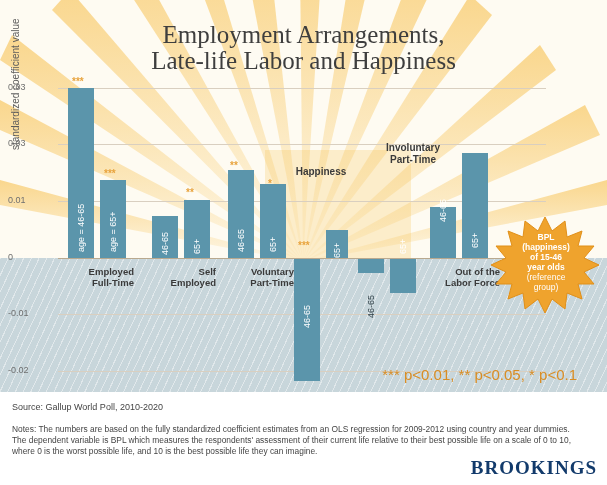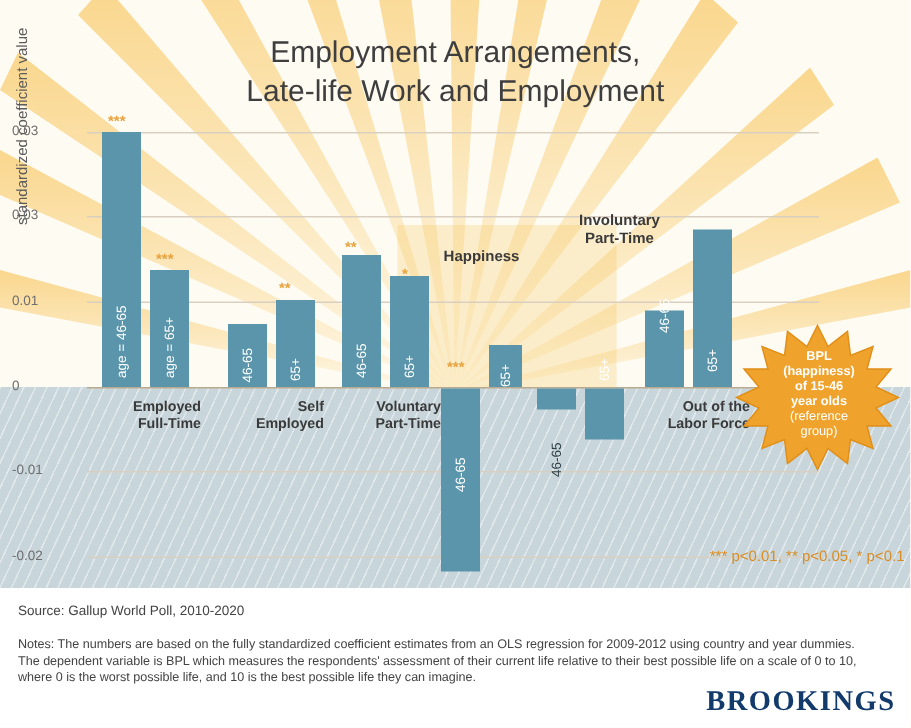--- a/index.html
+++ b/index.html
@@ -9,21 +9,21 @@
   
   .topzone{position:absolute;left:0;top:0;width:607px;height:258px;background:#fefbf2;overflow:hidden;}
   .rays{position:absolute;left:0;top:0;width:607px;height:258px;}
   .bottomzone{position:absolute;left:0;top:258px;width:607px;height:134px;background:#c8d6db;overflow:hidden;}
   .bottomzone .hatch{position:absolute;left:0;top:0;width:607px;height:134px;
      background:repeating-linear-gradient(115deg, rgba(255,255,255,0.45) 0px, rgba(255,255,255,0.45) 1px, rgba(255,255,255,0) 1px, rgba(255,255,255,0) 7px);}
   .footzone{position:absolute;left:0;top:392px;width:607px;height:93px;background:#ffffff;}
 
   
   .title{position:absolute;left:0;top:22px;width:607px;text-align:center;color:#3e3e3e;
-     font-size:20px;line-height:26px;font-family:Liberation Sans, sans-serif;}
+     font-size:25px;line-height:26px;font-family:Liberation Serif, serif;}
 
   
   .plot{position:absolute;left:58px;top:88px;width:488px;height:290px;}
   .gridline{position:absolute;left:0;width:488px;height:1px;background:#d9cfc0;}
   .zeroline{position:absolute;left:0;width:488px;height:1px;background:#b9a98f;}
   .ytick{position:absolute;right:0;width:40px;text-align:left;color:#6f6f6f;font-size:9px;transform:translateY(-6px);}
   .ylab{position:absolute;left:10px;top:150px;transform-origin:left top;transform:rotate(-90deg);
      color:#5c5c5c;font-size:10px;white-space:nowrap;}
 
   
@@ -34,21 +34,21 @@
   .grouplabel{position:absolute;text-align:right;color:#3a3a3a;font-size:9.5px;font-weight:bold;line-height:11px;}
   .catband{position:absolute;color:#3a3a3a;font-size:10px;font-weight:bold;text-align:center;line-height:12px;}
 
   
   .burst{position:absolute;right:6px;top:215px;width:112px;height:100px;}
   .bursttext{position:absolute;right:18px;top:232px;width:86px;text-align:center;color:#ffffff;
      font-size:8.5px;line-height:10px;font-weight:bold;}
   .bursttext .ref{font-weight:normal;}
 
   
-  .sigkey{position:absolute;right:4px;top:366px;color:#d98d24;font-size:10px;text-align:right;}
+  .sigkey{position:absolute;right:30px;top:366px;color:#d98d24;font-size:15px;text-align:right;}
 
   
   .source{position:absolute;left:12px;top:402px;color:#444;font-size:9px;}
   .notes{position:absolute;left:12px;top:424px;width:560px;color:#444;font-size:8.4px;line-height:11px;}
   .brookings{position:absolute;right:10px;bottom:6px;color:#123a6b;font-size:19px;letter-spacing:1px;
      font-family:"Liberation Serif",serif;font-weight:bold;}
 </style>
 </head>
 <body>
 
@@ -83,21 +83,21 @@
     <div style="position:absolute;left:265px;top:150px;width:146px;height:108px;background:rgba(246,185,59,0.22);"></div>
   </div>
 
   <div class="bottomzone">
     <div class="hatch"></div>
   </div>
   <div class="footzone"></div>
 
   <div class="title">
     <span>Employment Arrangements,</span><br>
-    <span>Late-life Work and Employment</span>
+    <span>Late-life Labor and Happiness</span>
   </div>
 
   <div class="ylab">standardized coefficient value</div>
 
   <div class="plot">
 
     <div class="gridline" style="top:0px;"></div>
     <div class="gridline" style="top:56px;"></div>
     <div class="gridline" style="top:113px;"></div>
     <div class="zeroline" style="top:170px;"></div>

